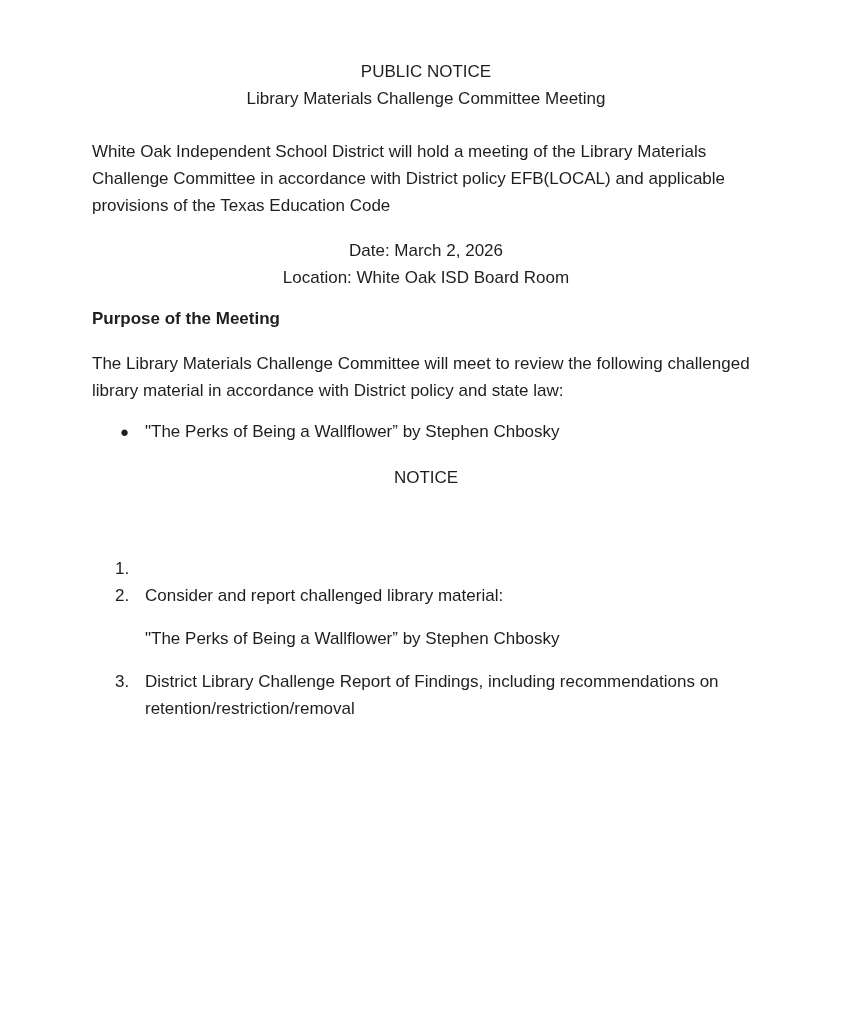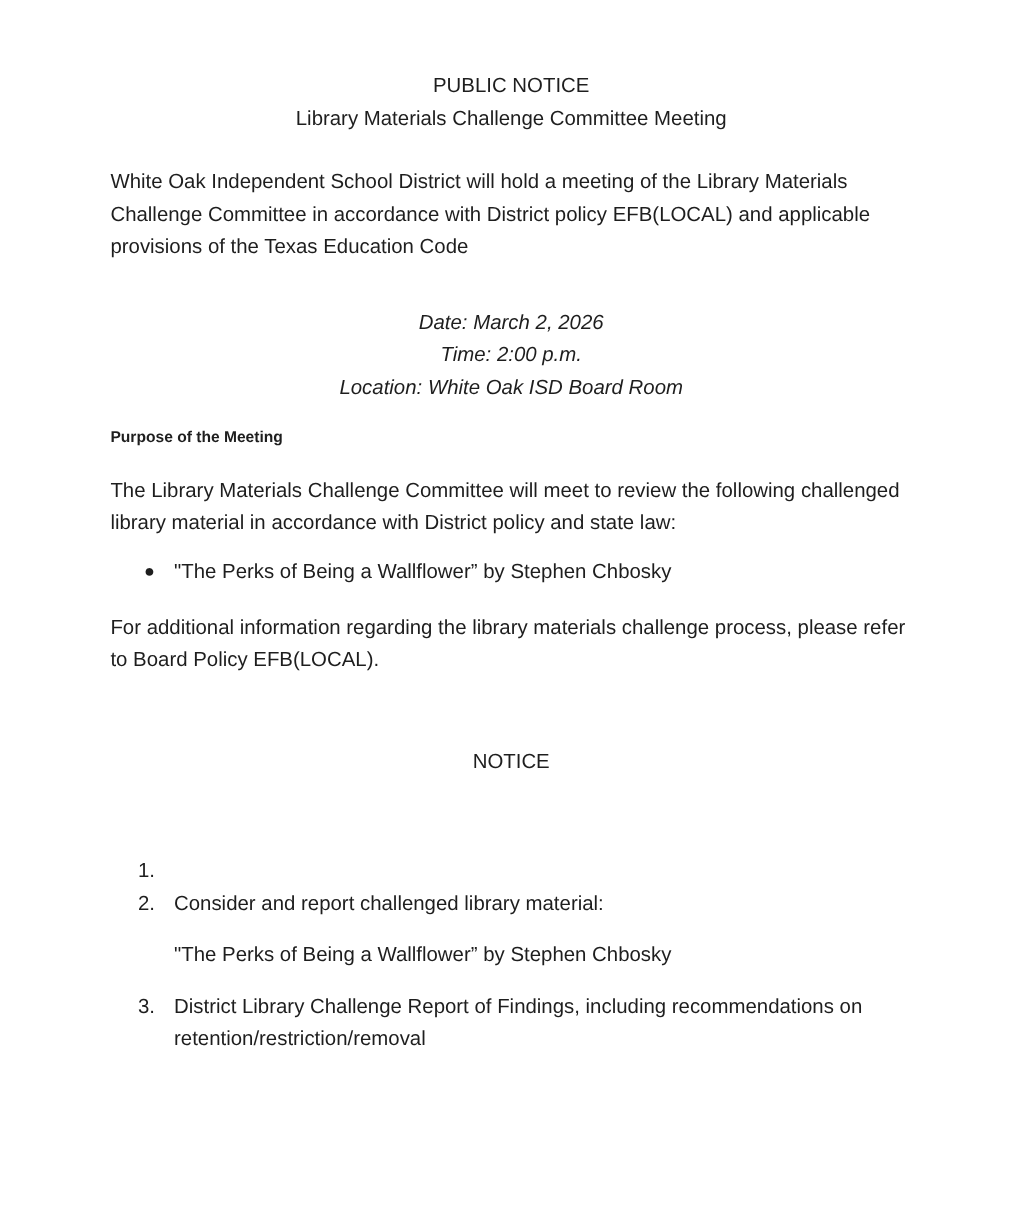--- a/index.html
+++ b/index.html
@@ -18,26 +18,26 @@
   }
   .page {
     box-sizing: border-box;
     width: 850px;
     height: 1024px;
     padding: 58px 90px 0 92px;
     overflow: hidden;
   }
   .center { text-align: center; }
   .title-block { margin-bottom: 26px; }
-  .intro { margin: 0 0 36px 0; }
-  .meeting-details { margin: 0 0 14px 0; font-style: italic; }
+  .intro { margin: 0 0 18px 0; }
+  .meeting-details { margin: 0 0 14px 0; }
   .purpose-heading {
     font-weight: 700;
     margin: 0 0 18px 0;
-    font-size: 13px;
+    font-size: 17px;
   }
   .purpose-text { margin: 0 0 14px 0; }
   .bullet-row {
     display: flex;
     margin: 0 0 19px 28px;
   }
   .bullet-glyph {
     width: 25px;
     flex-shrink: 0;
     font-size: 15px;
@@ -69,35 +69,33 @@
 
   <div class="title-block center">
     <div>PUBLIC NOTICE</div>
     <div>Library Materials Challenge Committee Meeting</div>
   </div>
 
   <p class="intro">White Oak Independent School District will hold a meeting of the Library Materials Challenge Committee in accordance with District policy EFB(LOCAL) and applicable provisions of the Texas Education Code</p>
 
   <div class="meeting-details center">
     <div>Date: March 2, 2026</div>
-    <div>Time: 2:00 p.m.</div>
     <div>Location: White Oak ISD Board Room</div>
   </div>
 
   <p class="purpose-heading">Purpose of the Meeting</p>
 
   <p class="purpose-text">The Library Materials Challenge Committee will meet to review the following challenged library material in accordance with District policy and state law:</p>
 
   <div class="bullet-row">
     <span class="bullet-glyph">●</span>
     <span>"The Perks of Being a Wallflower” by Stephen Chbosky</span>
   </div>
 
 
-  <p class="info-text">For additional information regarding the library materials challenge process, please refer to Board Policy EFB(LOCAL).</p>
 
   <div class="agenda-heading">NOTICE</div>
 
   <div class="agenda-list">
 
     <div class="agenda-item">
       <span class="agenda-num">1.</span>
     </div>
 
     <div class="agenda-item">

